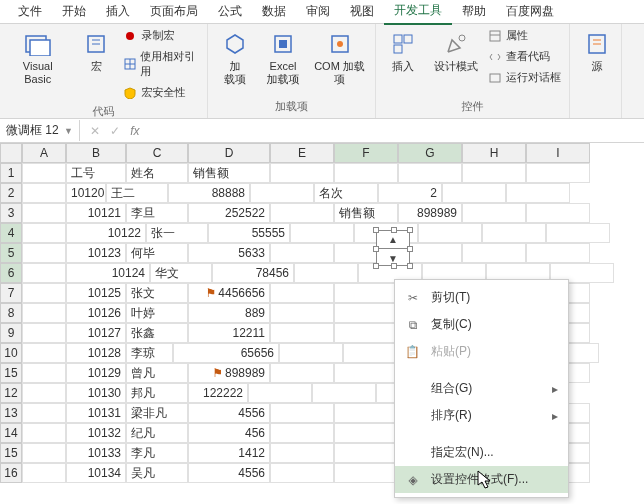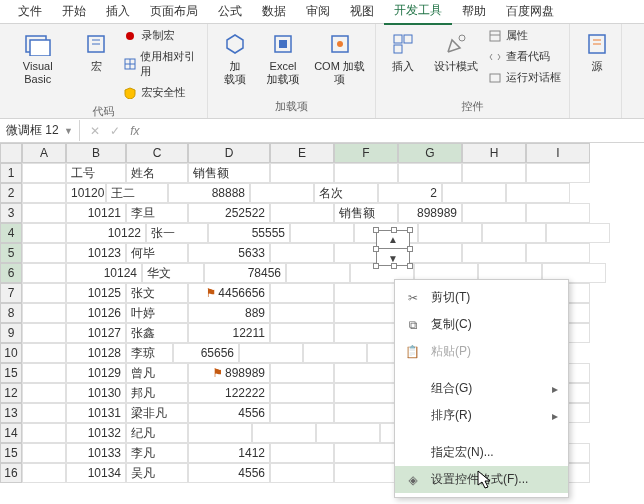--- a/index.html
+++ b/index.html
@@ -298,21 +298,21 @@
       <div class="cell right" style="width:82px">5633</div>
       <div class="cell" style="width:64px"></div>
       <div class="cell" style="width:64px"></div>
       <div class="cell" style="width:64px"></div>
       <div class="cell" style="width:64px"></div>
       <div class="cell" style="width:64px"></div>
     </div>
     <div class="row">
       <div class="row-head sel">6</div>
       <div class="cell" style="width:44px"></div>
-      <div class="cell right" style="width:76px">10124</div>
+      <div class="cell right" style="width:84px">10124</div>
       <div class="cell" style="width:62px">华文</div>
       <div class="cell right" style="width:82px">78456</div>
       <div class="cell" style="width:64px"></div>
       <div class="cell" style="width:64px"></div>
       <div class="cell" style="width:64px"></div>
       <div class="cell" style="width:64px"></div>
       <div class="cell" style="width:64px"></div>
     </div>
     <div class="row">
       <div class="row-head">7</div>
@@ -348,21 +348,21 @@
       <div class="cell" style="width:64px"></div>
       <div class="cell" style="width:64px"></div>
       <div class="cell" style="width:64px"></div>
       <div class="cell" style="width:64px"></div>
     </div>
     <div class="row">
       <div class="row-head">10</div>
       <div class="cell" style="width:44px"></div>
       <div class="cell right" style="width:60px">10128</div>
       <div class="cell" style="width:47px">李琼</div>
-      <div class="cell right" style="width:66px">65656</div>
+      <div class="cell right" style="width:106px">65656</div>
       <div class="cell" style="width:64px"></div>
       <div class="cell" style="width:64px"></div>
       <div class="cell" style="width:64px"></div>
       <div class="cell" style="width:64px"></div>
       <div class="cell" style="width:64px"></div>
     </div>
     <div class="row">
       <div class="row-head">15</div>
       <div class="cell" style="width:44px"></div>
       <div class="cell right" style="width:60px">10129</div>
@@ -372,21 +372,21 @@
       <div class="cell" style="width:64px"></div>
       <div class="cell" style="width:64px"></div>
       <div class="cell" style="width:64px"></div>
       <div class="cell" style="width:64px"></div>
     </div>
     <div class="row">
       <div class="row-head">12</div>
       <div class="cell" style="width:44px"></div>
       <div class="cell right" style="width:60px">10130</div>
       <div class="cell" style="width:62px">邦凡</div>
-      <div class="cell right" style="width:82px">122222</div>
+      <div class="cell right" style="width:60px">122222</div>
       <div class="cell" style="width:64px"></div>
       <div class="cell" style="width:64px"></div>
       <div class="cell" style="width:64px"></div>
       <div class="cell" style="width:64px"></div>
       <div class="cell" style="width:64px"></div>
     </div>
     <div class="row">
       <div class="row-head">13</div>
       <div class="cell" style="width:44px"></div>
       <div class="cell right" style="width:60px">10131</div>
@@ -396,20 +396,21 @@
       <div class="cell" style="width:64px"></div>
       <div class="cell" style="width:64px"></div>
       <div class="cell" style="width:64px"></div>
       <div class="cell" style="width:64px"></div>
     </div>
     <div class="row">
       <div class="row-head">14</div>
       <div class="cell" style="width:44px"></div>
       <div class="cell right" style="width:60px">10132</div>
       <div class="cell" style="width:62px">纪凡</div>
+      <div class="cell right" style="width:82px">456</div>
       <div class="cell" style="width:64px"></div>
       <div class="cell" style="width:64px"></div>
       <div class="cell" style="width:64px"></div>
       <div class="cell" style="width:64px"></div>
       <div class="cell" style="width:64px"></div>
     </div>
     <div class="row">
       <div class="row-head">15</div>
       <div class="cell" style="width:44px"></div>
       <div class="cell right" style="width:60px">10133</div>

